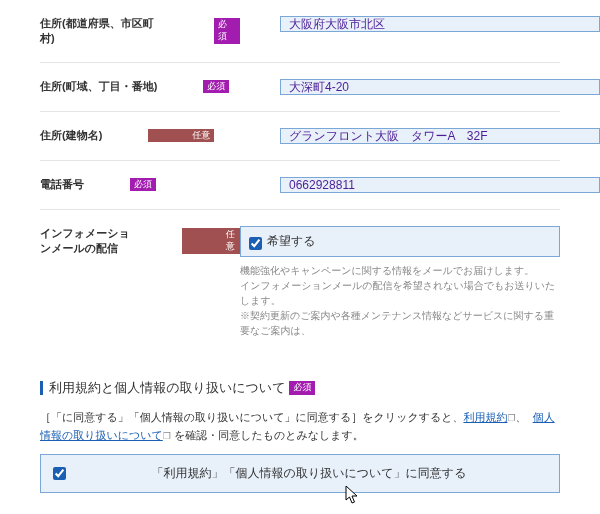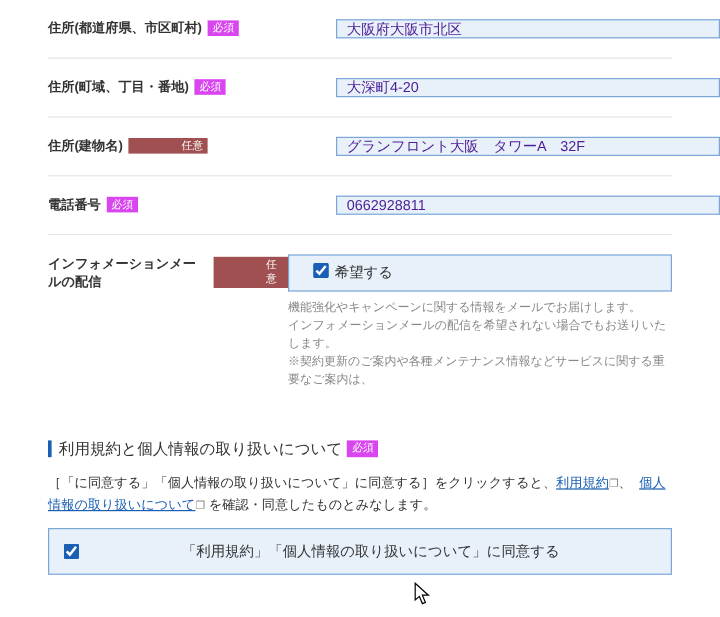--- a/index.html
+++ b/index.html
@@ -1,26 +1,26 @@
 <!DOCTYPE html>
 <html><head>
 <meta charset="utf-8">
 <style>
   * { box-sizing: border-box; margin: 0; padding: 0; }
   body { font-family: "Hiragino Kaku Gothic ProN", "Meiryo", sans-serif; font-size: 12px; color: #333; background: #fff; width: 600px; }
   .container { padding: 0 40px 20px 40px; }
   .form-row { display: flex; align-items: flex-start; padding: 16px 0; border-top: 1px solid #e5e5e5; }
   .form-row:first-child { border-top: none; }
-  .label-col { width: 200px; display: flex; align-items: center; flex-shrink: 0; }
+  .label-col { width: 200px; display: flex; align-items: center; flex-shrink: 0; gap: 41px; }
   .label-text { font-weight: bold; font-size: 11px; }
-  .badge { display: inline-block; background: #d946ef; color: #fff; font-size: 9px; padding: 1px 4px; margin-left: 5px; line-height: 1.3; }
+  .badge { display: inline-block; background: #a21caf; color: #fff; font-size: 9px; padding: 1px 4px; margin-left: 5px; line-height: 1.3; }
   .badge.optional { background: #a05050; padding-left: 44px; }
   .input-col { flex: 1; }
   .text-input { width: 100%; border: 1px solid #7aa7d6; background: #e8f0fa; padding: 0 8px; font-size: 12px; color: #4c1d95; margin-left: 40px; }
-  .checkbox-box { border: 1px solid #7aa7d6; background: #e8f0fa; padding: 6px 20px; display: flex; align-items: flex-start; }
+  .checkbox-box { border: 1px solid #7aa7d6; background: #e8f0fa; padding: 6px 8px; display: flex; align-items: flex-end; }
   .info-notes { font-size: 10px; color: #888; line-height: 1.5; margin-top: 6px; }
   .section-header { display: flex; align-items: center; margin-top: 25px; margin-bottom: 12px; }
   .section-bar { width: 3px; height: 14px; background: #1a5fb4; margin-right: 6px; }
   .section-title { font-weight: normal; font-size: 13px; }
   .terms-desc { font-size: 11px; line-height: 1.6; margin-bottom: 10px; }
   .link { color: #1a5fb4; }
   .small-icon { font-size: 9px; color: #888; }
   .agree-box { border: 1px solid #7aa7d6; background: #e8f0fa; padding: 10px 12px; display: flex; align-items: center; }
   .agree-text { flex: 1; text-align: center; font-size: 12px; }
   .check { margin-right: 5px; accent-color: #1a5fb4; }

